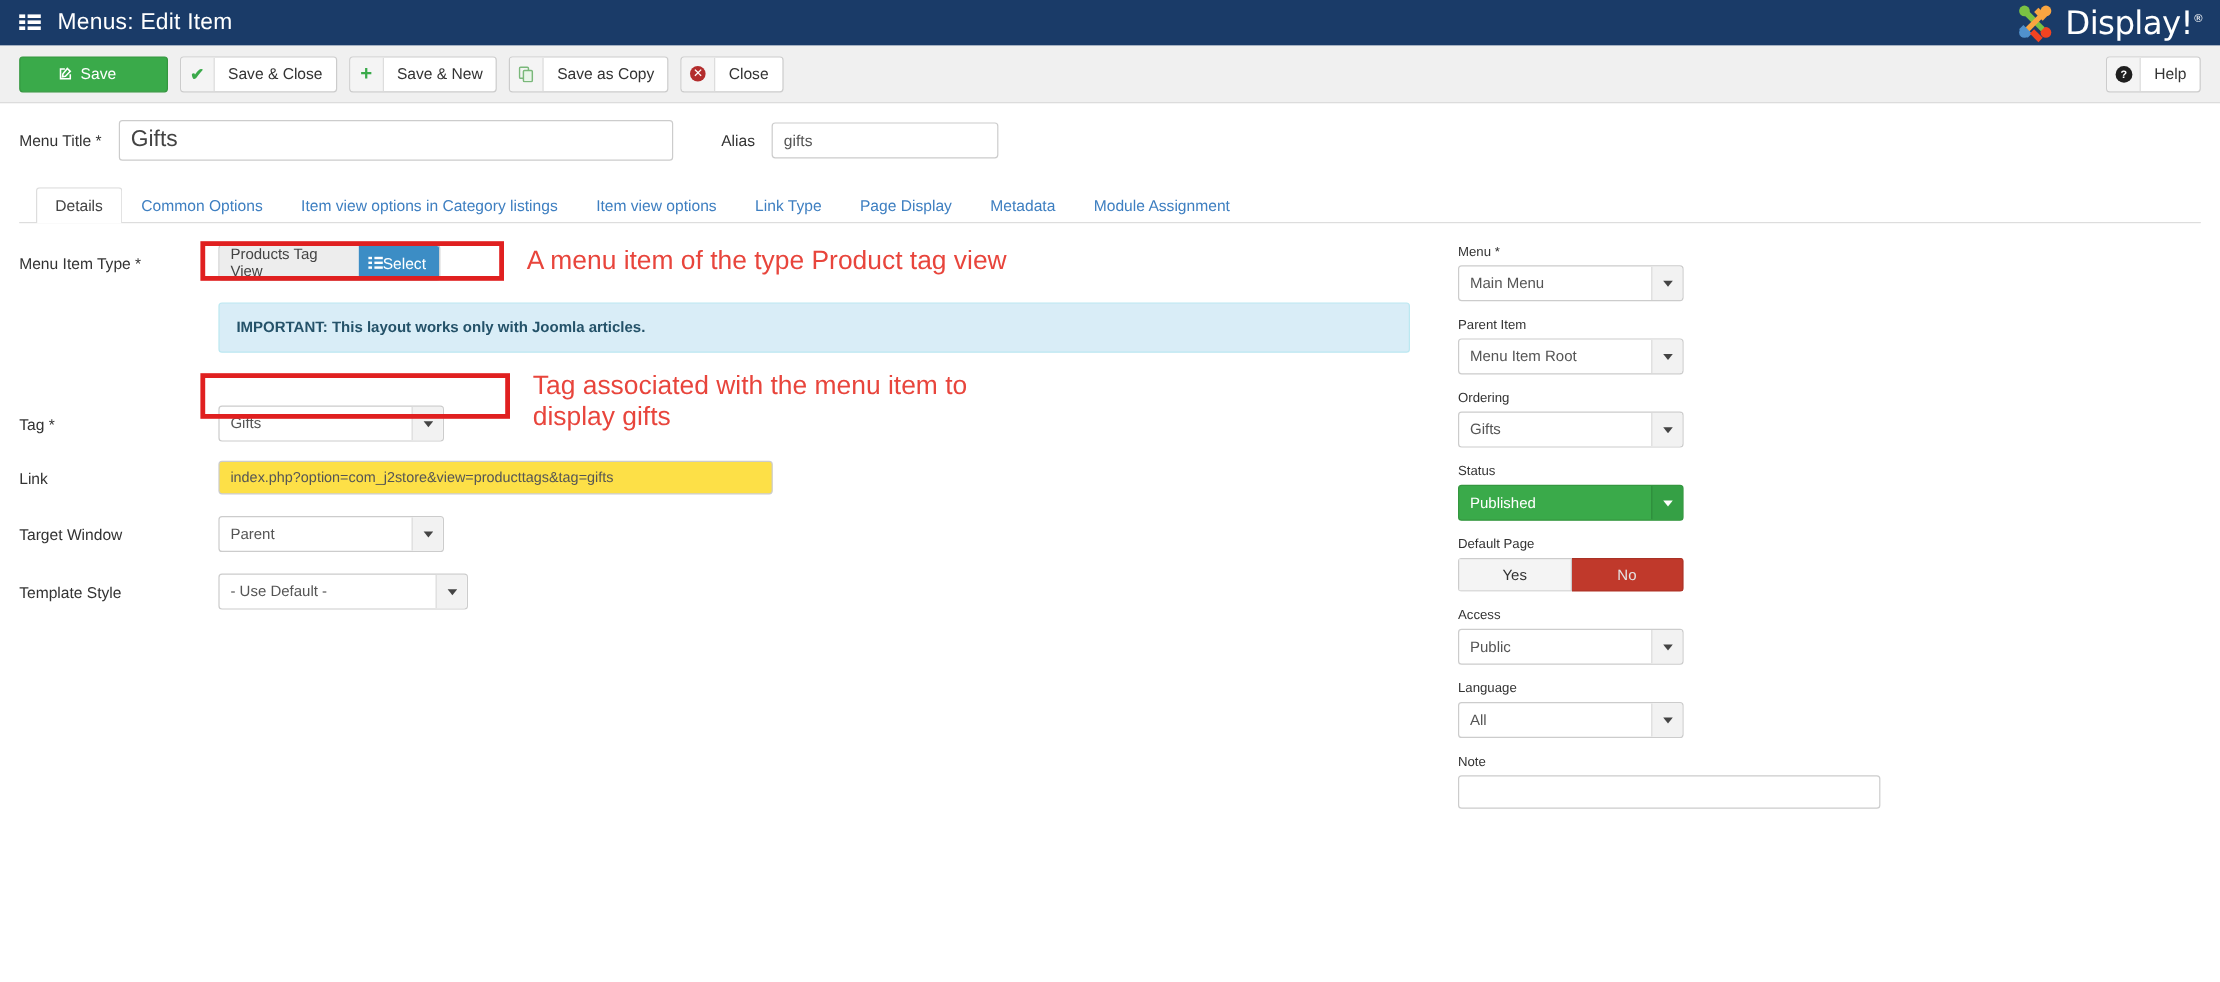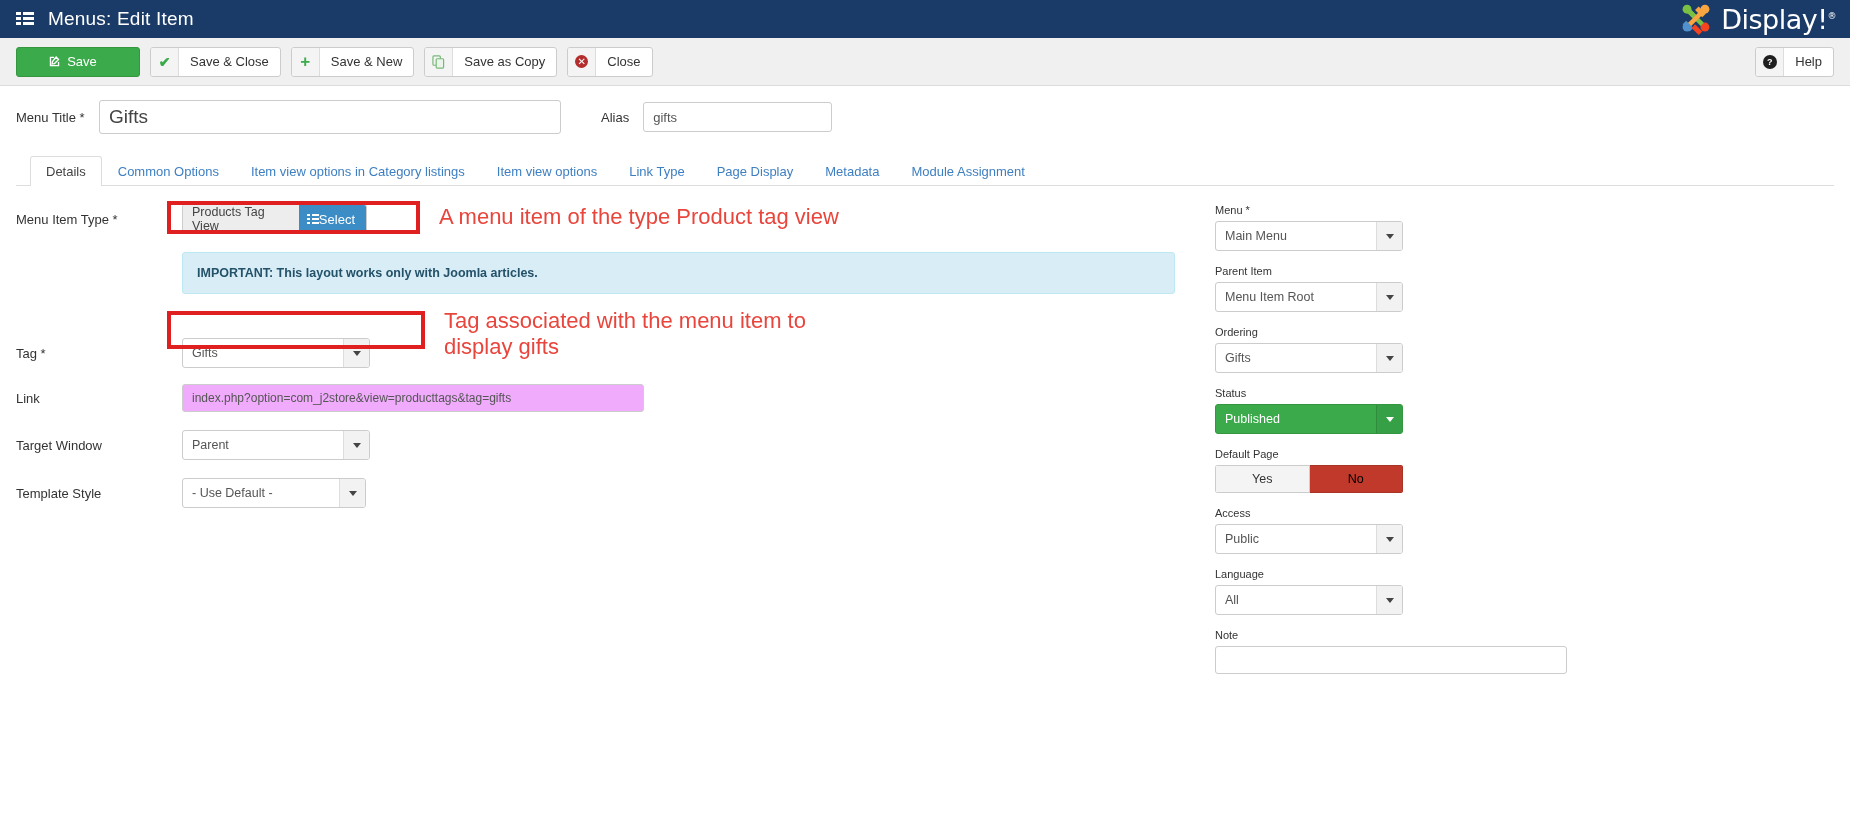--- a/index.html
+++ b/index.html
@@ -260,21 +260,21 @@
     justify-content: center;
   }
   .caret {
     width: 0; height: 0;
     border-left: 4px solid transparent;
     border-right: 4px solid transparent;
     border-top: 5px solid #444;
   }
 
   .readonly-inp {
-    background: #f0abfc;
+    background: #fde047;
     border: 1px solid #ccc;
     border-radius: 3px;
     height: 28px;
     width: 462px;
     display: flex;
     align-items: center;
     padding: 0 9px;
     font-size: 12px;
     color: #555;
   }
@@ -304,21 +304,21 @@
     justify-content: center;
     font-size: 12.5px;
     border: 1px solid #ccc;
     background: #f4f4f4;
     color: #333;
     cursor: pointer;
   }
   .toggle .tg.on-no {
     background: #c0392b;
     border-color: #a93226;
-    color: #000000;
+    color: #e5e5e5;
     border-left: none;
   }
   .note-input { width: 352px; height: 28px; }
 </style>
 </head>
 <body>
 
 <div class="topbar">
   <span class="grid-icon">
     <i></i>
@@ -468,21 +468,21 @@
         <div class="selectbox" style="width:188px;">
           <span class="sval">Parent</span>
           <span class="scaret">
               <span class="caret"></span>
             </span>
         </div>
       </div>
 
       <div class="frow">
         <span class="flabel">Template Style</span>
-        <div class="selectbox" style="width:184px;gap:40px;">
+        <div class="selectbox" style="width:208px;gap:40px;">
           <span class="sval">- Use Default -</span>
           <span class="scaret">
               <span class="caret"></span>
             </span>
         </div>
       </div>
 
     </div>
 
     <div class="right-col">

